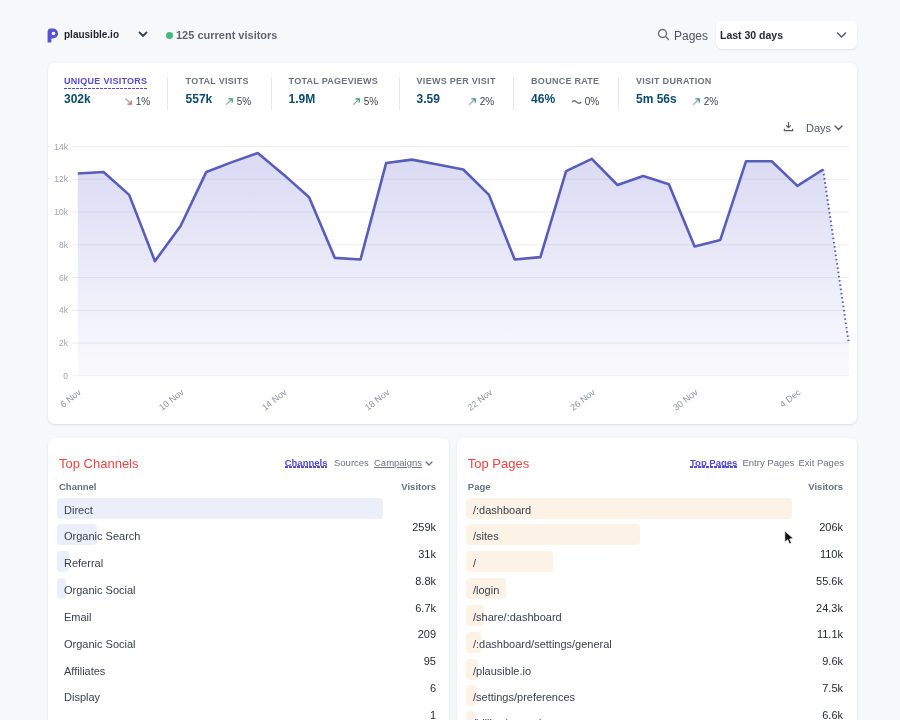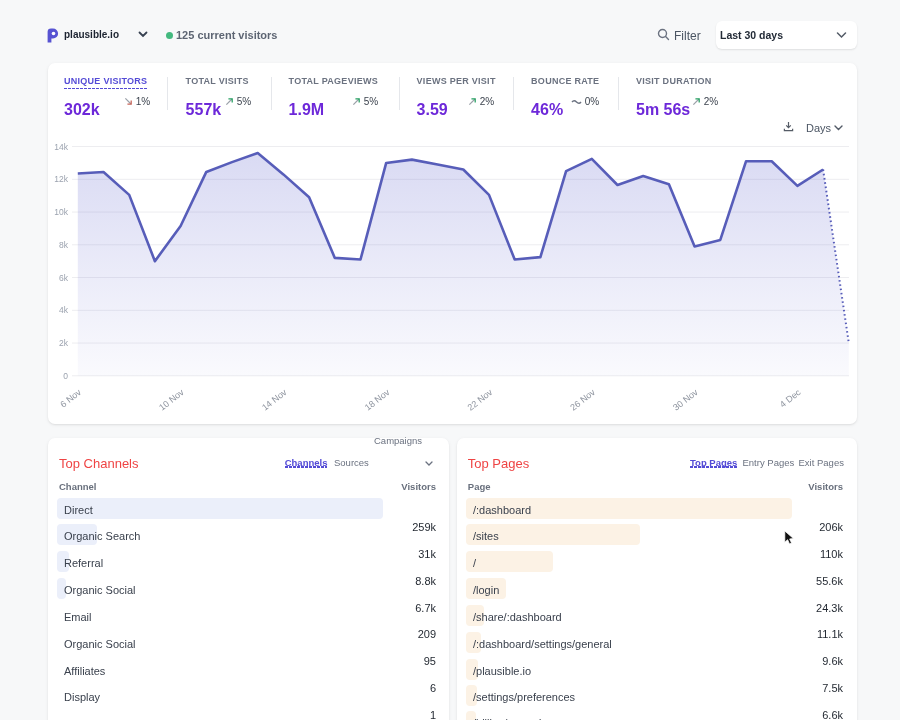--- a/index.html
+++ b/index.html
@@ -6,22 +6,22 @@
   html,body { width:900px; height:720px; overflow:hidden; background:#f7f8f9;
     font-family:"Liberation Sans", sans-serif; position:relative; }
   .abs { position:absolute; }
   .card { position:absolute; background:#fff; border-radius:7px;
     box-shadow:0 1px 2px rgba(0,0,0,0.07), 0 1px 4px rgba(0,0,0,0.05); }
   .statlabel { position:absolute; font-size:9px; font-weight:700; color:#6b7280;
     letter-spacing:0.03em; white-space:nowrap; }
   .statlabel.active { color:#544bd6; }
   .statlabel.active::after { content:""; position:absolute; left:0; right:0; bottom:-3px;
     height:1.5px; background:repeating-linear-gradient(to right,#544bd6 0 3px,transparent 3px 4px); }
-  .statval { position:absolute; font-size:16px; font-weight:700; color:#6d28d9;
-    white-space:nowrap;margin-top:9px; }
+  .statval { position:absolute; font-size:12px; font-weight:700; color:#0c4a6e;
+    white-space:nowrap; }
   .delta { position:absolute; font-size:10px; color:#3c434e; white-space:nowrap; }
   .vdiv { position:absolute; width:1px; background:#e5e7eb; top:77px; height:33px; }
   .cardtitle { position:absolute; font-size:13px; font-weight:400; color:#ef4444; }
   .tabs { position:absolute; font-size:9.5px; color:#6b7280; white-space:nowrap; }
   .tab-active { color:#544bd6; font-weight:700; position:relative; }
   .tab-active::after { content:""; position:absolute; left:0; right:0; bottom:0.5px; height:1.5px;
     background:repeating-linear-gradient(to right,#544bd6 0 3px,transparent 3px 4px); }
   .colhead { position:absolute; font-size:9.5px; font-weight:600; color:#69707d; }
   .row-label { position:absolute; font-size:11px; color:#3a414d; white-space:nowrap; }
   .row-val { position:absolute; font-size:11px; font-weight:500; color:#1f252e; text-align:right;margin-top:21px; }
@@ -40,21 +40,21 @@
 <svg class="abs" style="left:138px;top:31px;" width="10" height="7" viewBox="0 0 10 7">
     <path d="M1.5 1.5 L5 5 L8.5 1.5" fill="none" stroke="#374151" stroke-width="1.8" stroke-linecap="round"></path>
   </svg>
 <div class="abs" style="left:166px;top:32px;width:7px;height:7px;border-radius:50%;background:#43b97f;"></div>
 <div class="abs" style="left:176px;top:29px;font-size:11px;font-weight:600;color:#5d6573;">125 current visitors</div>
 
 <svg class="abs" style="left:657px;top:28px;" width="13" height="13" viewBox="0 0 13 13">
     <circle cx="5.5" cy="5.5" r="4" fill="none" stroke="#6b7280" stroke-width="1.4"></circle>
     <path d="M8.6 8.6 L11.5 11.5" stroke="#6b7280" stroke-width="1.4" stroke-linecap="round"></path>
   </svg>
-<div class="abs" style="left:674px;top:29px;font-size:12px;color:#4b5563;">Filter</div>
+<div class="abs" style="left:674px;top:29px;font-size:12px;color:#4b5563;">Pages</div>
 
 <div class="abs" style="left:716px;top:21px;width:141px;height:28px;background:#fff;border-radius:6px;box-shadow:0 1px 2px rgba(0,0,0,0.1);"></div>
 <div class="abs" style="left:720px;top:29px;font-size:10.5px;font-weight:600;color:#222a36;">Last 30 days</div>
 <svg class="abs" style="left:836px;top:32px;" width="11" height="7" viewBox="0 0 11 7">
     <path d="M1.5 1 L5.5 5 L9.5 1" fill="none" stroke="#525a66" stroke-width="1.5" stroke-linecap="round"></path>
   </svg>
 
 <div class="card" style="left:48px;top:63px;width:809px;height:361px;"></div>
 
 <div class="statlabel active" style="left:64px;top:76px;">UNIQUE VISITORS</div>
@@ -143,21 +143,21 @@
     <text transform="translate(445,330.5) rotate(-38)" text-anchor="end" font-size="9" fill="#8d939e">22 Nov</text>
     <text transform="translate(547.8,330.5) rotate(-38)" text-anchor="end" font-size="9" fill="#8d939e">26 Nov</text>
     <text transform="translate(650.5999999999999,330.5) rotate(-38)" text-anchor="end" font-size="9" fill="#8d939e">30 Nov</text>
     <text transform="translate(753.4,330.5) rotate(-38)" text-anchor="end" font-size="9" fill="#8d939e">4 Dec</text>
   </svg>
 
 <div class="card" style="left:48px;top:438px;width:401px;height:300px;"></div>
 <div class="cardtitle" style="left:59px;top:456px;">Top Channels</div>
 <div class="tabs" style="left:284.7px;top:457px;"><span class="tab-active">Channels</span></div>
 <div class="tabs" style="left:334px;top:457px;">Sources</div>
-<div class="tabs" style="left:374px;top:435px;">Campaigns</div>
+<div class="tabs" style="left:374px;top:457px;text-decoration:underline;">Campaigns</div>
 <svg class="abs" style="left:424.5px;top:461px;" width="8" height="6" viewBox="0 0 8 6">
     <path d="M1 1 L4 4 L7 1" fill="none" stroke="#6b7280" stroke-width="1.3" stroke-linecap="round"></path>
   </svg>
 <div class="colhead" style="left:59px;top:481px;">Channel</div>
 <div class="colhead" style="left:336px;top:481px;width:100px;text-align:right;">Visitors</div>
 
 <div class="card" style="left:457px;top:438px;width:400px;height:300px;"></div>
 <div class="cardtitle" style="left:467.8px;top:456px;">Top Pages</div>
 <div class="tabs" style="left:690px;top:457px;"><span class="tab-active">Top Pages</span></div>
 <div class="tabs" style="left:742.5px;top:457px;">Entry Pages</div>

